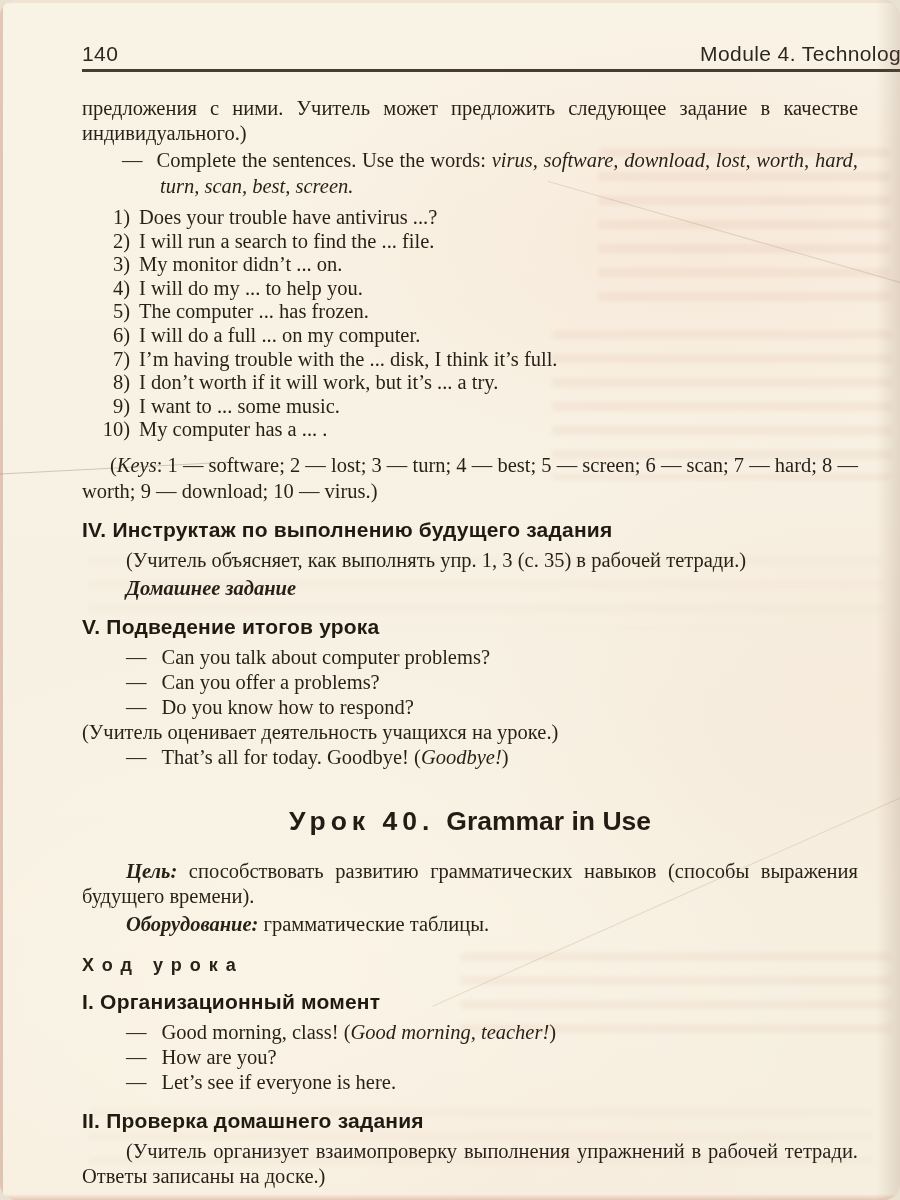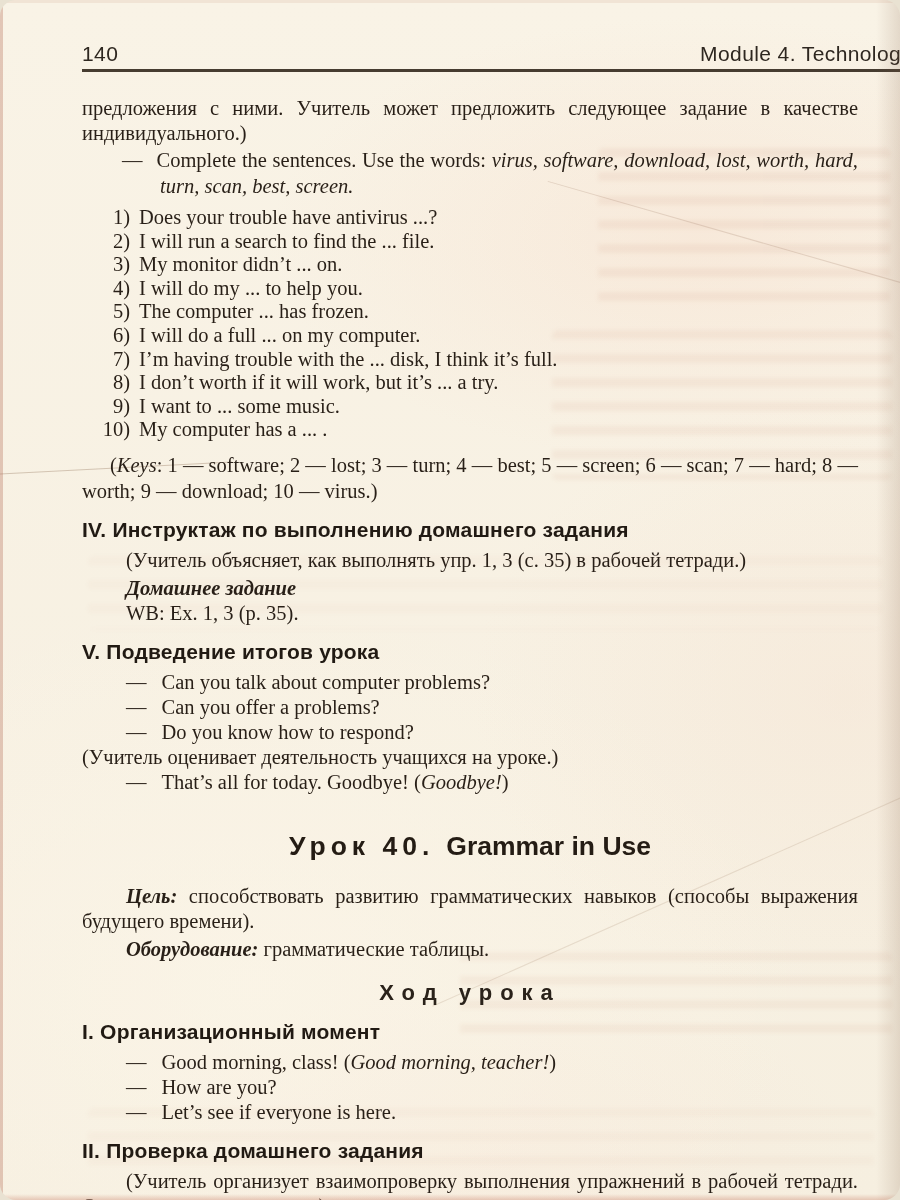--- a/index.html
+++ b/index.html
@@ -43,22 +43,22 @@
   .dash-line .d{margin-right:15px;}
   .bolditalic{font-weight:bold;font-style:italic;}
   .hw-label{text-indent:44px;line-height:25px;margin-top:3px;}
   .hw-text{text-indent:44px;line-height:25px;}
   .lesson-title{
     text-align:center;font-family:"Liberation Sans","DejaVu Sans",sans-serif;
     font-weight:bold;font-size:26.5px;color:#241c14;margin:36px 0 22px;
   }
   .lesson-title .spaced{letter-spacing:5px;margin-right:12px;}
   .flow-heading{
-    text-align:center;font-family:"Liberation Sans","DejaVu Sans",sans-serif;
-    font-weight:bold;font-size:22px;letter-spacing:8px;color:#2a221a;margin:18px 0 12px;
+    font-family:"Liberation Sans","DejaVu Sans",sans-serif;
+    font-weight:bold;font-size:18px;letter-spacing:8px;color:#2a221a;margin:18px 0 12px;
   }
   
   .ghost{position:absolute;z-index:1;pointer-events:none;filter:blur(2.2px);border-radius:6px;
     background:repeating-linear-gradient(180deg, rgba(194,121,93,0.16) 0 9px, transparent 9px 24px);}
   .g1{left:598px;top:148px;width:292px;height:168px;opacity:.55;}
   .g2{left:552px;top:330px;width:340px;height:150px;opacity:.5;}
   .g3{left:88px;top:556px;width:794px;height:74px;opacity:.22;}
   .g4{left:460px;top:952px;width:432px;height:96px;opacity:.45;}
   .g5{left:88px;top:1108px;width:786px;height:62px;opacity:.25;}
   .edge-left{position:absolute;left:0;top:0;width:3px;height:100%;background:rgba(176,104,82,0.32);z-index:3;}
@@ -140,24 +140,23 @@
           <span>I want to ... some music.</span>
         </div>
       <div class="ex-item">
           <span class="num">10)</span>
           <span>My computer has a ... .</span>
         </div>
     </div>
 
     <p class="keys"><span>(</span><i>Keys</i><span>: 1 — software; 2 — lost; 3 — turn; 4 — best; 5 — screen; 6 — scan; 7 — hard; 8 — worth; 9 — download; 10 — virus.)</span></p>
 
-    <div class="sec">IV. Инструктаж по выполнению домашнего задания</div>
+    <div class="sec">IV. Инструктаж по выполнению будущего задания</div>
     <p class="para indent">(Учитель объясняет, как выполнять упр. 1, 3 (с. 35) в рабочей тетради.)</p>
     <p class="hw-label bolditalic">Домашнее задание</p>
-    <p class="hw-text">WB: Ex. 1, 3 (p. 35).</p>
 
     <div class="sec">V. Подведение итогов урока</div>
     <p class="dash-line"><span class="d">—</span><span>Can you talk about computer problems?</span></p>
     <p class="dash-line"><span class="d">—</span><span>Can you offer a problems?</span></p>
     <p class="dash-line"><span class="d">—</span><span>Do you know how to respond?</span></p>
     <p class="para">(Учитель оценивает деятельность учащихся на уроке.)</p>
     <p class="dash-line"><span class="d">—</span><span>That’s all for today. Goodbye! (</span><i>Goodbye!</i><span>)</span></p>
 
     <div class="lesson-title"><span class="spaced">Урок 40.</span><span>Grammar in Use</span></div>
 

